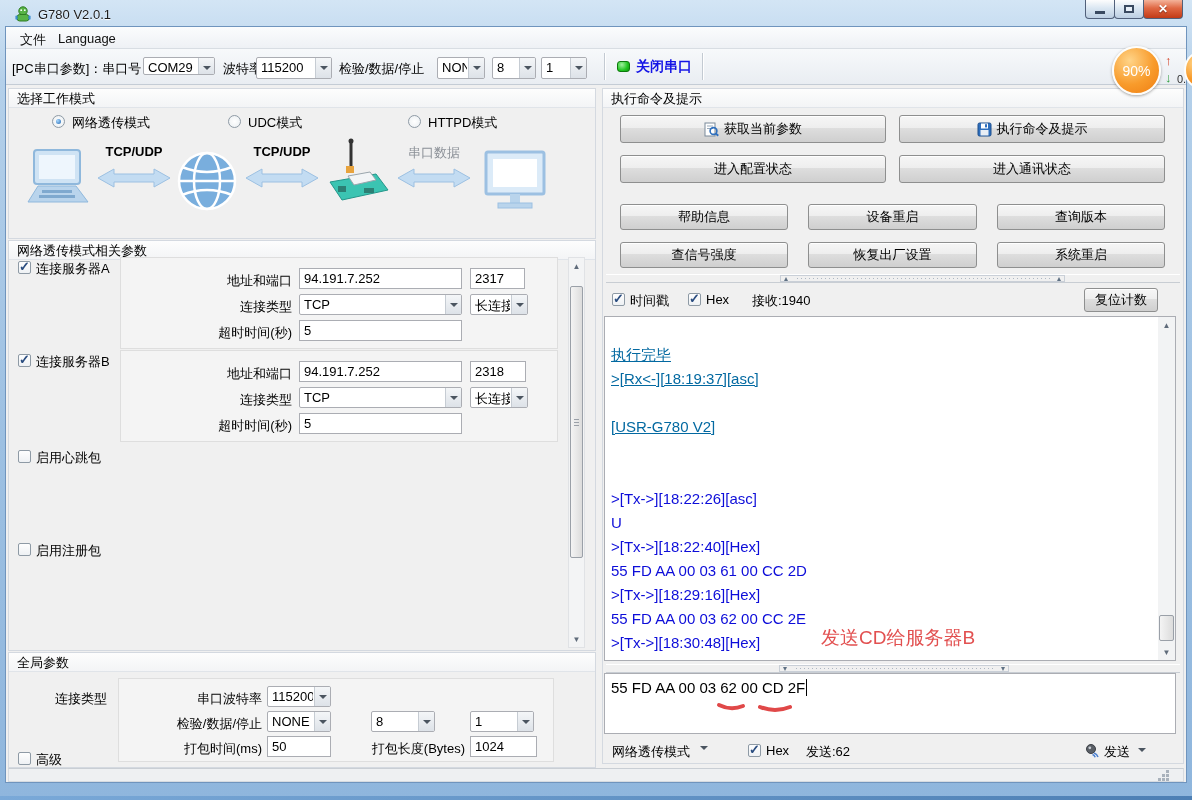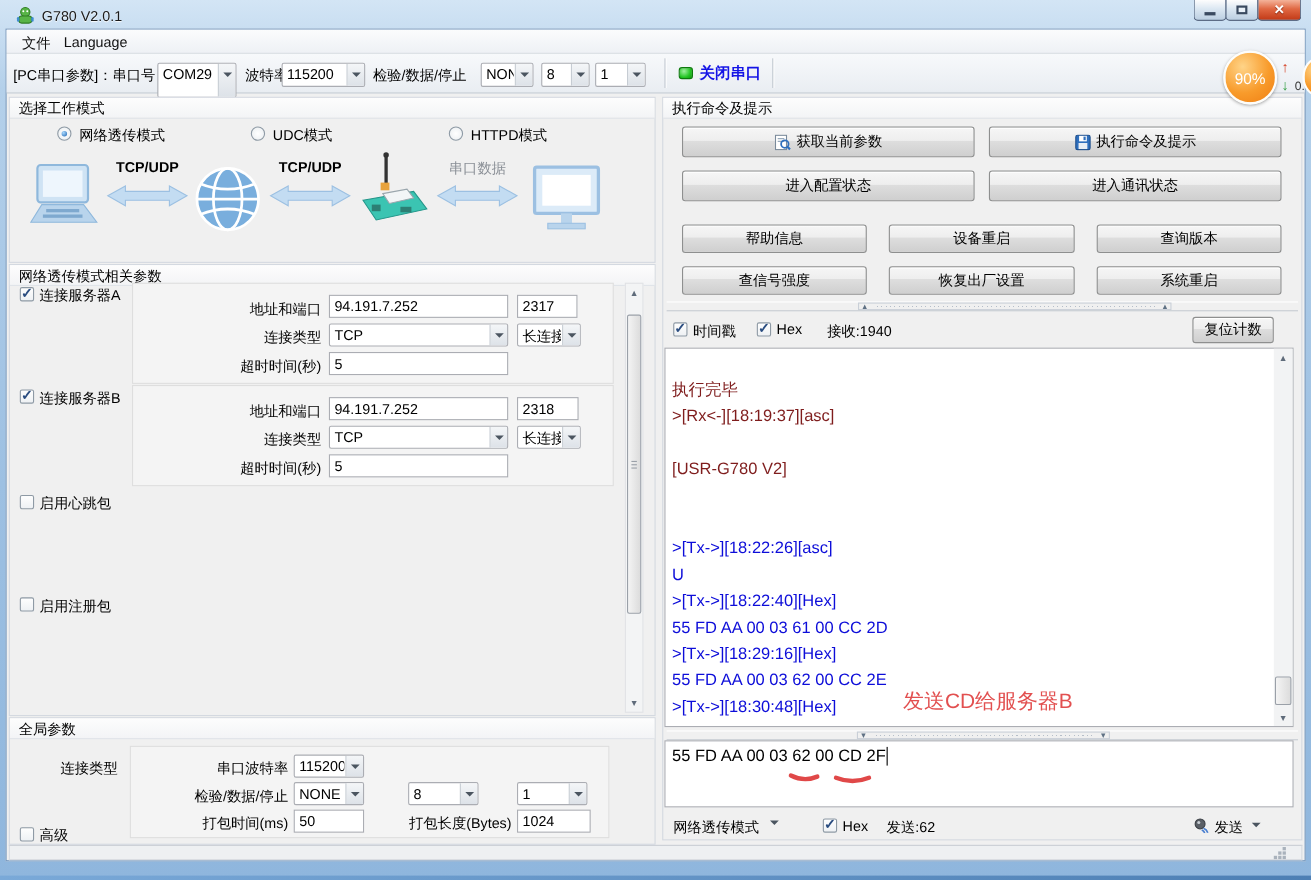--- a/index.html
+++ b/index.html
@@ -58,21 +58,21 @@
   .vs-arrow { position:absolute; left:0; right:0; height:16px; display:flex; align-items:center; justify-content:center; font-size:8px; color:#5f6b7a; }
   .vs-thumb { position:absolute; left:1px; right:1px; border:1px solid #9aa0a8; border-radius:2px; background:linear-gradient(90deg,#f4f4f4,#dcdcdc); }
   .vs-grip { position:absolute; left:3px; right:3px; top:50%; height:1px; background:#9aa0a8; box-shadow:0 3px 0 #9aa0a8, 0 -3px 0 #9aa0a8; }
   .hsplit { position:absolute; height:9px; background:#f0f0f0; border-top:1px solid #ffffff; border-bottom:1px solid #c8cdd3; }
   .hs-thumb { position:absolute; top:0px; height:7px; border:1px solid #c9cfd7; background:repeating-linear-gradient(90deg,#aeb8c4 0 1px,transparent 1px 4px); background-clip:content-box; padding:2px 14px; }
   .hs-tri { position:absolute; top:-2px; font-size:8px; color:#5f7184; }
 
   
   .logbox { position:absolute; left:604px; top:316px; width:572px; height:345px; background:#fff; border:1px solid #abadb3; overflow:hidden; }
   .logline { padding-left:6px; height:24px; line-height:24px; font-size:15px; white-space:nowrap; }
-  .line-k { color:#7f1d1d; }
+  .line-k { color:#0369a1;text-decoration:underline; }
   .line-b { color:#0d0dd9; }
   .annotation { position:absolute; left:216px; top:308px; font-size:19px; color:#e25050; white-space:nowrap; }
   .sendbox { position:absolute; left:604px; top:673px; width:572px; height:61px; background:#fff; border:1px solid #abadb3; overflow:hidden; }
   .sendtext { position:absolute; left:6px; top:5px; font-size:15px; color:#000; white-space:nowrap; }
   .caret { display:inline-block; width:1px; height:17px; background:#000; vertical-align:text-bottom; margin-left:1px; }
   .redmarks { position:absolute; inset:0; pointer-events:none; }
 
   .statusstrip { position:absolute; left:8px; top:768px; width:1176px; height:14px; background:#eef0f2; border:1px solid #d7dbe0; border-top-color:#c9ced4; }
   .grip { position:absolute; left:1158px; top:778px; width:3px; height:3px; background:#a9b2bc; box-shadow:4px 0 #a9b2bc, 8px 0 #a9b2bc, 4px -4px #a9b2bc, 8px -4px #a9b2bc, 8px -8px #a9b2bc; }
 
@@ -117,21 +117,21 @@
 
 <div class="client"></div>
 
 <div class="menubar">
   <span class="menu-item" style="left:10px">文件</span>
   <span class="menu-item" style="left:48px">Language</span>
 </div>
 
 <div class="toolbar"></div>
 <span class="tb-label" style="left:12px;top:60px;position:absolute">[PC串口参数]：串口号</span>
-<div class="combo" style="left:143px;top:57px;width:72px;height:32px">
+<div class="combo" style="left:143px;top:57px;width:72px;height:18px">
   <span class="val">COM29</span>
     <span class="arr"></span>
 </div>
 <span class="tb-label" style="left:223px;top:60px;position:absolute">波特率</span>
 <div class="combo" style="left:256px;top:57px;width:76px;height:22px">
   <span class="val">115200</span>
     <span class="arr"></span>
 </div>
 <span class="tb-label" style="left:339px;top:60px;position:absolute">检验/数据/停止</span>
 <div class="combo" style="left:437px;top:57px;width:48px;height:22px">

